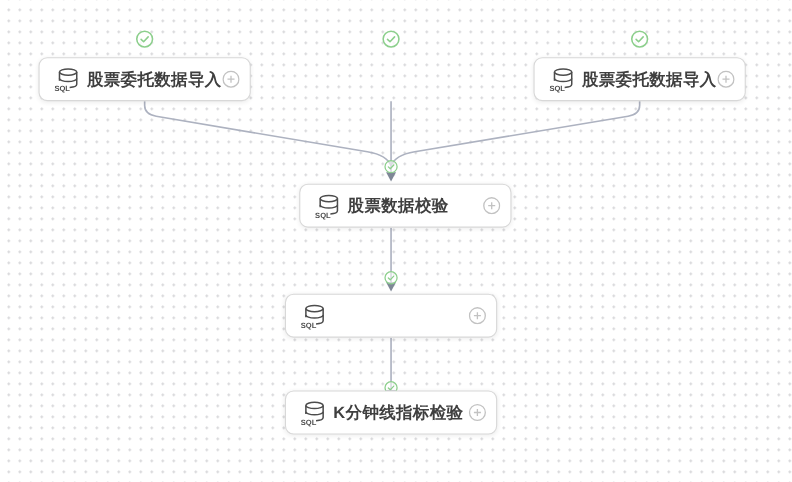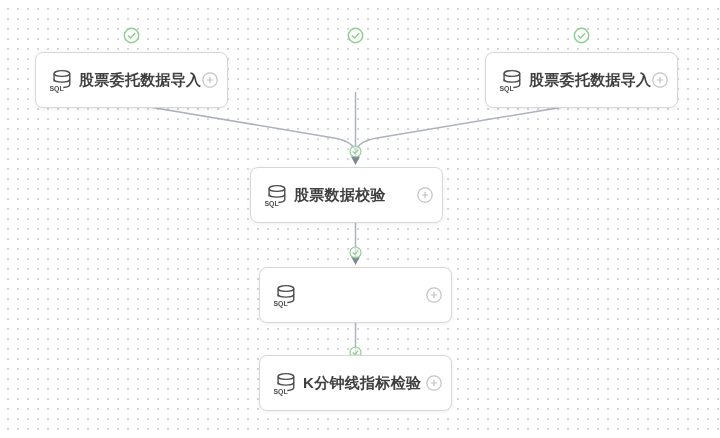--- a/index.html
+++ b/index.html
@@ -16,21 +16,21 @@
     background-size: 10px 10px;
     background-position: 3px 4px;
   }
   svg.edge-layer {
     position: absolute; left: 0; top: 0;
     width: 720px; height: 438px;
     pointer-events: none;
   }
   .node {
     position: absolute;
-    width: 193px; height: 56px;
+    width: 193px; height: 40px;
     box-sizing: border-box;
     background: var(--node-bg, #fff);
     border: 1px solid var(--node-border, #d8d8d8);
     border-radius: 8px;
     box-shadow: 0 1px 4px rgba(0,0,0,0.07);
     display: flex;
     align-items: center;
     padding: 0 9px 0 13px;
     cursor: pointer;
   }
@@ -128,21 +128,21 @@
       <path d="M5.5 12.2 C5.5 13.9 9.3 15.3 14 15.3 C18.7 15.3 22.5 13.9 22.5 12.2" style="fill:none;stroke:var(--db-icon);stroke-width:1.5"></path>
       <text x="0.5" y="25" font-size="7.5" font-weight="bold" style="fill:var(--db-icon)">SQL</text>
     </svg>
     <span class="label">股票委托数据导入</span>
     <svg class="plus-icon" width="16" height="16" viewBox="0 0 16 16">
       <circle cx="8" cy="8" r="7.2" style="fill:none;stroke:var(--plus-icon);stroke-width:1.2"></circle>
       <path d="M8 4.8 V11.2 M4.8 8 H11.2" style="fill:none;stroke:var(--plus-icon);stroke-width:1.2"></path>
     </svg>
   </div>
 
-  <div class="node" style="left:250px;top:167px">
+  <div class="node" style="left:272px;top:167px">
     <svg class="db-icon" width="24" height="26" viewBox="0 0 26 26">
       <ellipse cx="14" cy="6" rx="8.5" ry="3.1" style="fill:none;stroke:var(--db-icon);stroke-width:1.5"></ellipse>
       <path d="M5.5 6 V14.5" style="fill:none;stroke:var(--db-icon);stroke-width:1.5"></path>
       <path d="M22.5 6 V18 C22.5 19.6 19.5 20.9 15.5 21.1" style="fill:none;stroke:var(--db-icon);stroke-width:1.5"></path>
       <path d="M5.5 12.2 C5.5 13.9 9.3 15.3 14 15.3 C18.7 15.3 22.5 13.9 22.5 12.2" style="fill:none;stroke:var(--db-icon);stroke-width:1.5"></path>
       <text x="0.5" y="25" font-size="7.5" font-weight="bold" style="fill:var(--db-icon)">SQL</text>
     </svg>
     <span class="label">股票数据校验</span>
     <svg class="plus-icon" width="16" height="16" viewBox="0 0 16 16">
       <circle cx="8" cy="8" r="7.2" style="fill:none;stroke:var(--plus-icon);stroke-width:1.2"></circle>

